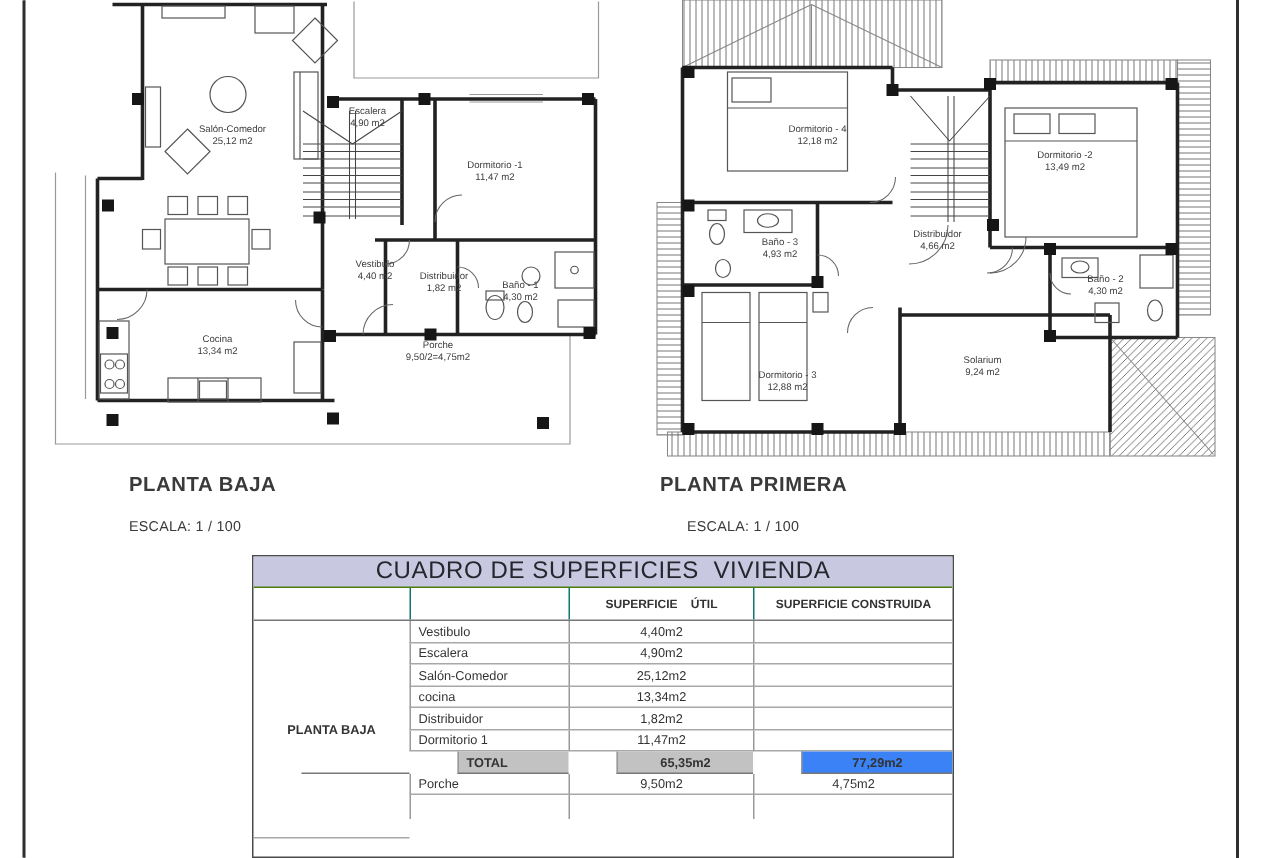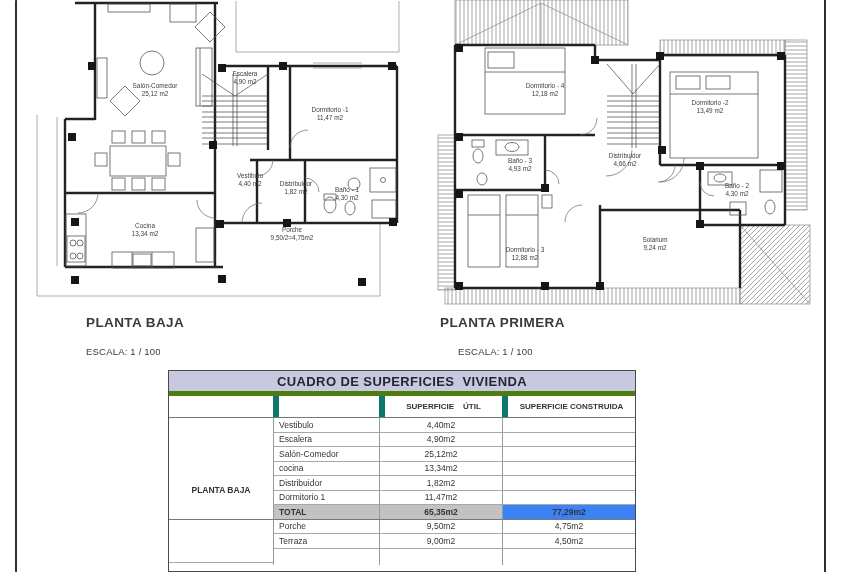--- a/index.html
+++ b/index.html
@@ -20,41 +20,41 @@
   .plan-scale { font-size:9.5px; letter-spacing:0.2px;margin-top:16px; }
 
   svg text { font-family:"Liberation Sans", sans-serif; font-size:6.4px; fill:#3d3d3d; }
 
   
   #surface-table {
     position:absolute; left:168px; top:370px; width:468px; height:202px;
     border:1.5px solid #4a4a4a; background:#fff; overflow:hidden; box-sizing:border-box;
   }
   #table-title {
-    height:20px; background:#c8c9e0; border-bottom:5px solid #4d7c0f;
+    height:20px; background:#c8c9e0; border-bottom:1px solid #4d7c0f;
     display:flex; align-items:center; justify-content:center;
-    font-size:13px; font-weight:bold; color:#26262e; white-space:pre; letter-spacing:0.4px;
+    font-size:16px; font-weight:normal; color:#26262e; white-space:pre; letter-spacing:0.4px;
   }
   .tgrid { display:grid; grid-template-columns:104px 106px 123px 1fr; }
   #table-header { height:21px; border-bottom:1px solid #777; }
   .th {
     display:flex; align-items:center; justify-content:center;
-    font-size:8px; font-weight:bold; color:#333; white-space:pre; border-left:6px solid #0f766e;
+    font-size:8px; font-weight:bold; color:#333; white-space:pre; border-left:1px solid #0f766e;
     overflow:hidden;
   }
   .th:first-child { border-left:none; }
   #table-body { position:relative; }
   .trow { height:14.5px; }
   .td {
     font-size:8.5px; display:flex; align-items:center; border-left:1px solid #999;
     border-bottom:1px solid #a8a8a8; overflow:hidden; white-space:nowrap; box-sizing:border-box;
   }
   .td.name { padding-left:5px; }
   .td.val  { justify-content:center; }
-  .trow.total .td { background:#c2c2c2; font-weight:bold; border-bottom:1px solid #777; }
+  .trow.total .td { background:#c2c2c2; font-weight:bold; border-bottom:1px solid #777;margin-left:32px; }
   #group-cell {
     position:absolute; left:0; top:0; width:104px; height:145px;
     display:flex; align-items:center; justify-content:center;
     font-size:8.5px; font-weight:bold; color:#333; border-bottom:1px solid #a8a8a8;
     box-sizing:border-box;
   }
   .trow .spacer { border-left:none; border-bottom:none; }
   #partial-row { height:16px; }
   #partial-row .td { border-bottom:none; }
 </style>
@@ -358,26 +358,20 @@
         <div class="td name" style="background: rgb(194, 194, 194);">TOTAL</div>
         <div class="td val" style="background: rgb(194, 194, 194);">65,35m2</div>
         <div class="td val" style="background: #3b82f6;">77,29m2</div>
       </div>
       <div class="trow tgrid">
         <div class="td spacer"></div>
         <div class="td name">Porche</div>
         <div class="td val">9,50m2</div>
         <div class="td val">4,75m2</div>
       </div>
-      <div class="trow tgrid">
-        <div class="td spacer"></div>
-        <div class="td name">Terraza</div>
-        <div class="td val">9,00m2</div>
-        <div class="td val">4,50m2</div>
-      </div>
 
       <div id="partial-row" class="trow tgrid">
         <div class="td spacer"></div>
         <div class="td name"></div>
         <div class="td val"></div>
         <div class="td val"></div>
       </div>
     </div>
   </div>
 </div>

